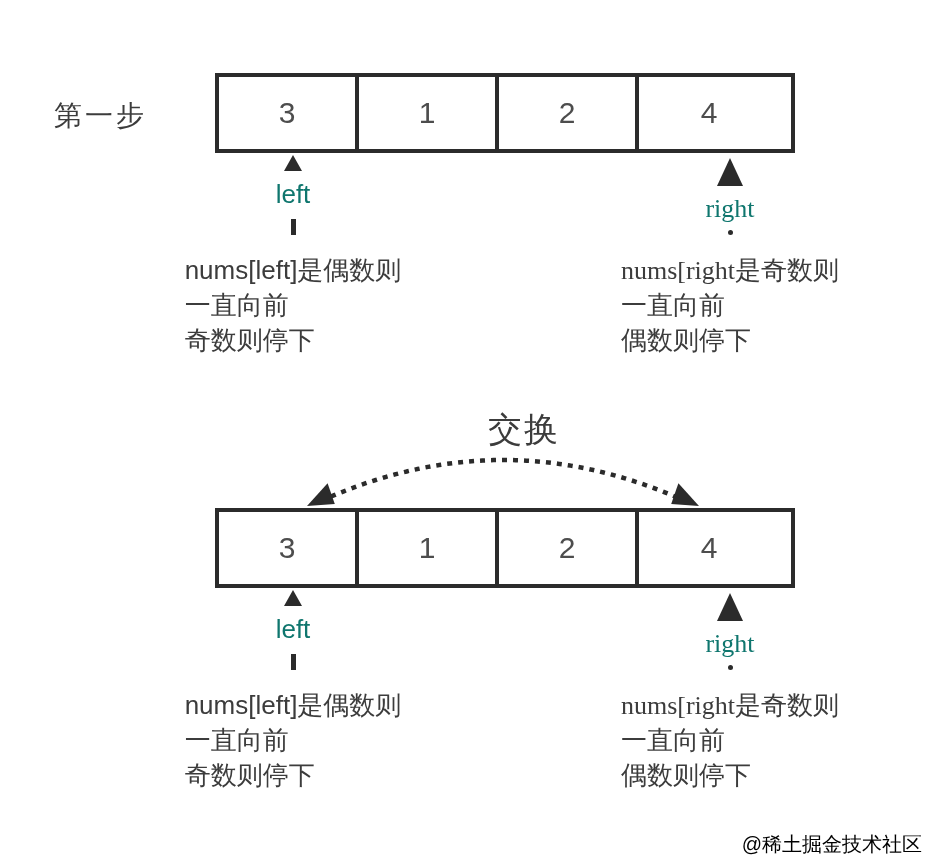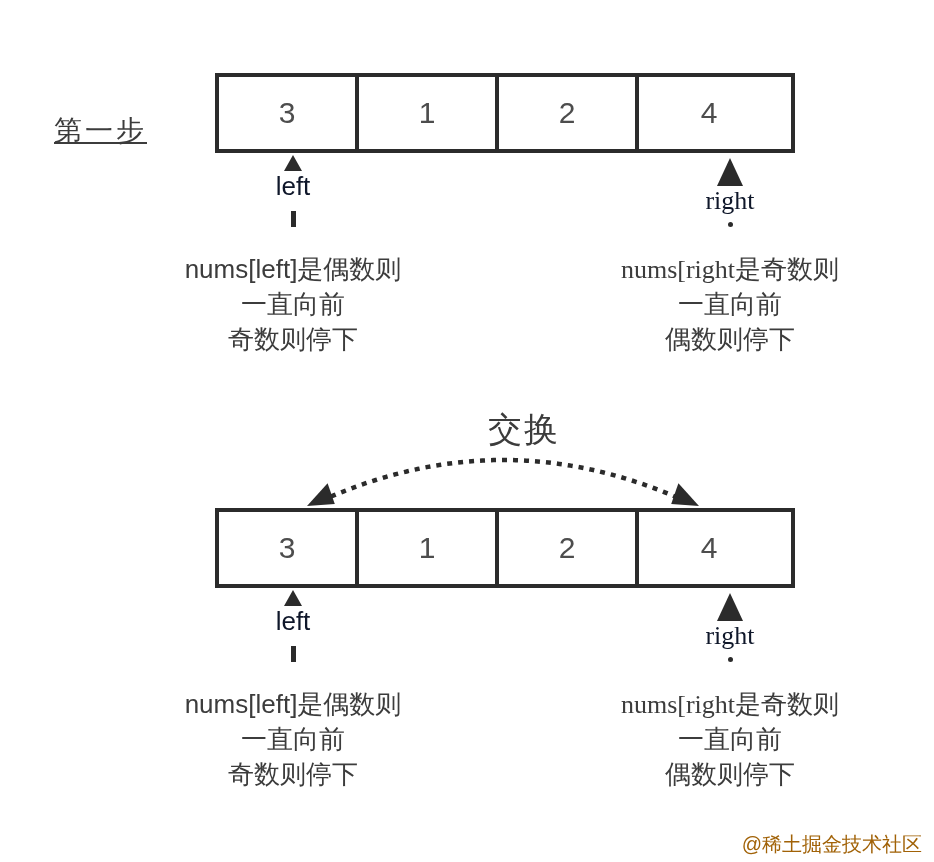--- a/index.html
+++ b/index.html
@@ -11,21 +11,21 @@
     font-family: "Liberation Sans", sans-serif;
     overflow: hidden;
   }
   .step-label {
     position: absolute;
     font-size: 28px;
     color: #3c3c3c;
     letter-spacing: 3px;
     white-space: nowrap;
   }
-  .step-label.s1 { left: 54px; top: 112px; text-decoration: underline; }
+  .step-label.s1 { left: 54px; top: 97px; }
   .step-label.s2 { left: 54px; top: 532px; }
 
   .array {
     position: absolute;
     display: flex;
     border: 4px solid #2b2b2b;
     background: #ffffff;
     left: 215px;
     width: 572px;
     height: 72px;
@@ -67,40 +67,40 @@
     border-bottom: 16px solid #2b2b2b;
   }
   .tri-big {
     width: 0; height: 0;
     border-left: 13px solid transparent;
     border-right: 13px solid transparent;
     border-bottom: 28px solid #2b2b2b;
   }
   .ptr-label {
     font-size: 26px;
-    color: #0f172a;
+    color: #0f766e;
+    margin-top: 8px;
     white-space: nowrap;
   }
   .dash {
     width: 5px; height: 16px;
     background: #2b2b2b;
     margin-top: 9px;
   }
   .dot {
     width: 5px; height: 5px;
     background: #2b2b2b;
     border-radius: 50%;
     margin-top: 6px;
   }
   .annotation {
-    margin-top: 25px;
+    margin-top: 18px;
     font-size: 26px;
     color: #3c3c3c;
     line-height: 35px;
-    text-align: center;
     white-space: nowrap;
   }
   .swap-label {
     position: absolute;
     left: 488px;
     top: 407px;
     font-size: 34px;
     color: #3c3c3c;
     letter-spacing: 2px;
     white-space: nowrap;
@@ -108,21 +108,21 @@
   .swap-arc {
     position: absolute;
     left: 293px;
     top: 428px;
   }
   .watermark {
     position: absolute;
     right: 12px;
     top: 831px;
     font-size: 20px;
-    color: #a16207;
+    color: #000000;
     white-space: nowrap;
   }
 </style>
 </head>
 <body>
 
 <div class="canvas">
 
   <div class="step-label s1">第一步</div>
 

